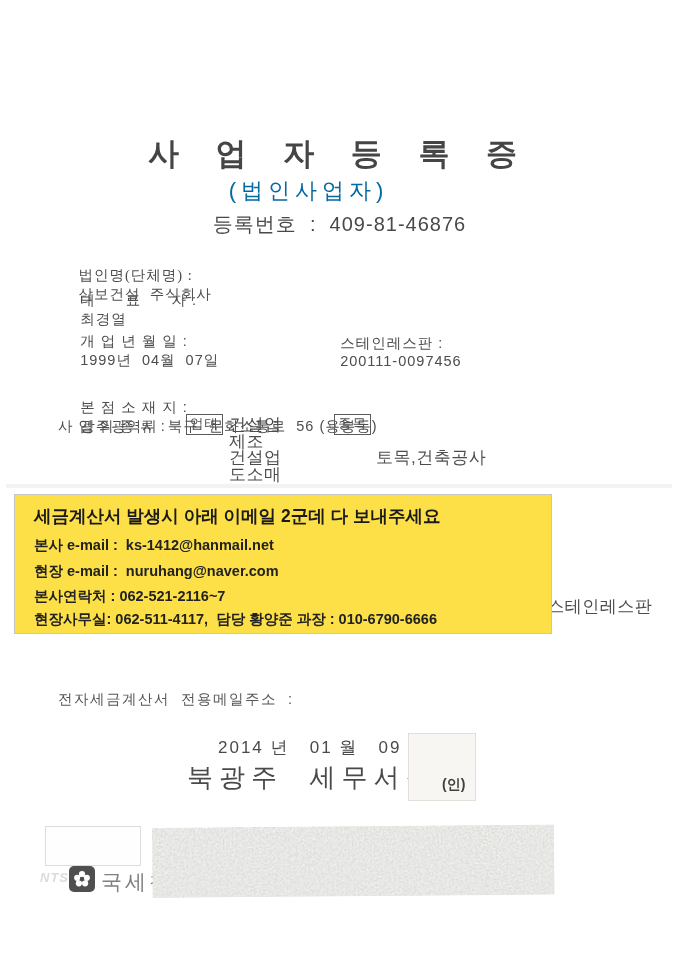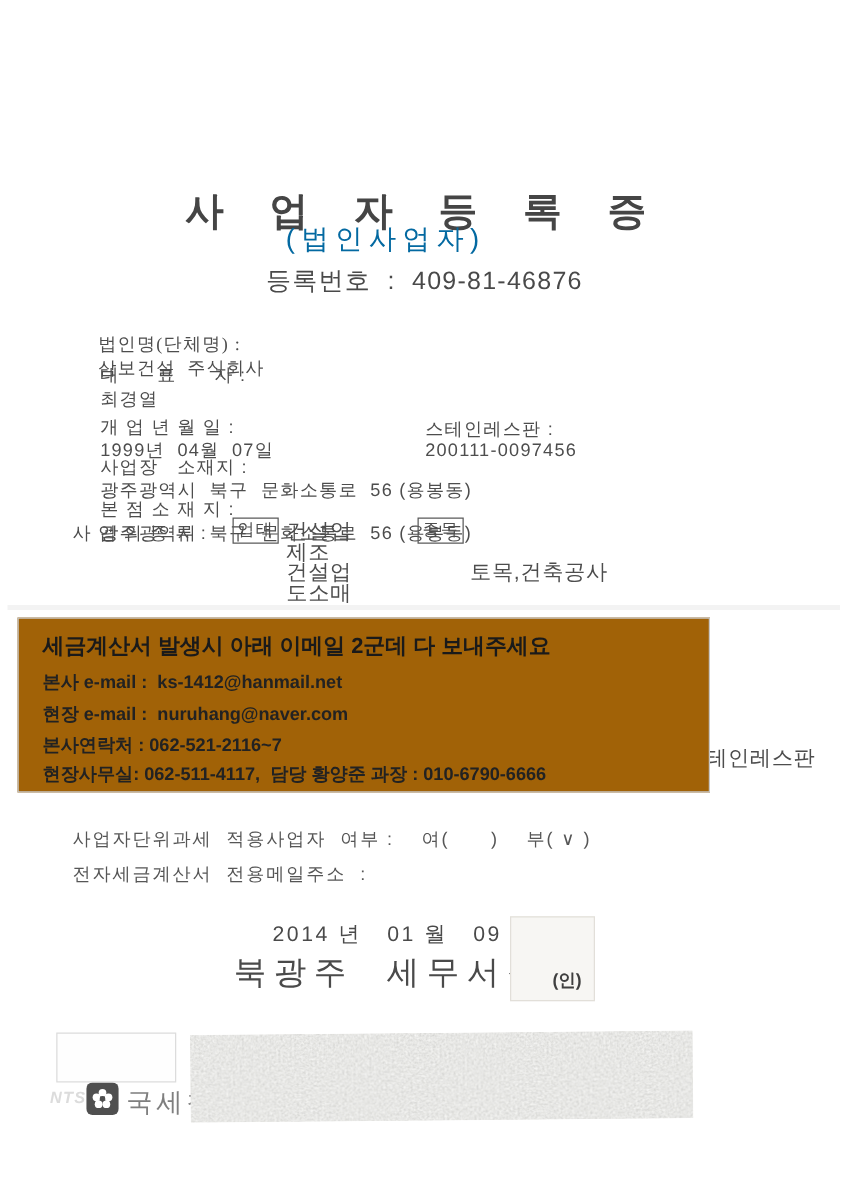--- a/index.html
+++ b/index.html
@@ -20,40 +20,40 @@
     width:679px;text-align:center;font-size:20px;color:#494949;letter-spacing:1px;
   }
   .fline{font-size:14.5px;letter-spacing:1px;color:#4d4d4d;}
   .tag-box{
     display:inline-block;border:1.5px solid #5a5a5a;padding:0 3px 1px 3px;
     font-size:13.5px;color:#4d4d4d;letter-spacing:1px;
   }
   .kindlist{font-size:17px;line-height:16.5px;color:#4d4d4d;letter-spacing:0.5px;}
   .scanband{background:#ededed;opacity:0.65;}
   .notice{
-    border:1px solid #c6c6c6;background:#a16207;color:#1d1d1d;padding-left:16px;
+    border:1px solid #c6c6c6;background:#fde047;color:#1d1d1d;
   }
   .notice-head{font-size:17.5px;font-weight:bold;color:#1a1a1a;letter-spacing:0px;}
   .notice-line{font-size:14.5px;font-weight:bold;color:#222222;}
   .taxline{font-size:14.5px;letter-spacing:1.5px;color:#565656;}
   .dateline{font-size:17px;letter-spacing:2px;color:#4a4a4a;}
   .issuer{font-size:26px;letter-spacing:6px;color:#4a4a4a;}
   .seal-patch{background:#f7f6f3;border:1px solid #e2dfd9;}
   .seal-text{font-size:14px;font-weight:bold;color:#3f3f3f;}
   .white-box{background:#fefefe;border:1px solid #dcdcdc;}
   .nts-mark{font-size:13px;font-weight:bold;color:#dcdcdc;letter-spacing:1px;font-style:italic;}
   .agency{font-size:21px;letter-spacing:3px;color:#7f7f7f;}
   .grain-wrap{transform:rotate(-0.5deg);transform-origin:left top;}
 </style>
 </head>
 <body>
 
 <div class="page">
 
-  <div class="abs title" style="top:148px;left:0;">사 업 자 등 록 증</div>
+  <div class="abs title" style="top:133px;left:0;">사 업 자 등 록 증</div>
   <div class="abs subtitle" style="top:176px;left:0;">(법인사업자)</div>
   <div class="abs regline pre" style="top:211px;left:0;">등록번호  :  409-81-46876</div>
 
   <div class="abs fline pre" style="top:249px;left:60px;font-family:Liberation Serif, serif;">
     <span>법인명(단체명) :</span>
     <span>삼보건설  주식회사</span>
   </div>
 
   <div class="abs fline pre" style="top:275px;left:60px;">
     <span>대      표      자 :</span>
@@ -62,24 +62,20 @@
 
   <div class="abs fline pre" style="top:316px;left:60px;">
     <span>개 업 년 월 일 :</span>
     <span>1999년  04월  07일</span>
   </div>
   <div class="abs fline pre" style="top:318px;left:320px;">
     <span>스테인레스판 :</span>
     <span>200111-0097456</span>
   </div>
 
-  <div class="abs fline pre" style="top:348px;left:60px;">
-    <span>사업장   소재지 :</span>
-    <span>광주광역시  북구  문화소통로  56 (용봉동)</span>
-  </div>
 
   <div class="abs fline pre" style="top:382px;left:60px;">
     <span>본 점 소 재 지 :</span>
     <span>광주광역시  북구  문화소통로  56 (용봉동)</span>
   </div>
 
   <div class="abs fline pre" style="top:417px;left:58px;">사 업 의 종 류 :</div>
 
   <span class="abs tag-box" style="top:414px;left:186px;">업태</span>
   <div class="abs kindlist" style="top:417px;left:229px;">
@@ -100,21 +96,20 @@
   <div class="abs scanband" style="top:484px;left:6px;width:666px;height:4px;"></div>
 
   <div class="abs notice" style="top:494px;left:14px;width:536px;height:138px;">
     <div class="abs notice-head" style="top:9px;left:19px;">세금계산서 발생시 아래 이메일 2군데 다 보내주세요</div>
     <div class="abs notice-line pre" style="top:41px;left:19px;">본사 e-mail :  ks-1412@hanmail.net</div>
     <div class="abs notice-line pre" style="top:67px;left:19px;">현장 e-mail :  nuruhang@naver.com</div>
     <div class="abs notice-line pre" style="top:92px;left:19px;">본사연락처 : 062-521-2116~7</div>
     <div class="abs notice-line pre" style="top:115px;left:19px;">현장사무실: 062-511-4117,  담당 황양준 과장 : 010-6790-6666</div>
   </div>
 
-  <div class="abs taxline pre" style="top:662px;left:58px;">사업자단위과세  적용사업자  여부 :    여(      )    부( ∨ )</div>
   <div class="abs taxline pre" style="top:690px;left:58px;">전자세금계산서  전용메일주소  :</div>
 
   <div class="abs dateline pre" style="top:736px;left:218px;">2014 년   01 월   09 일</div>
   <div class="abs issuer pre" style="top:760px;left:187px;">북광주  세무서장</div>
 
   <div class="abs seal-patch" style="top:733px;left:408px;width:66px;height:66px;">
     <span class="abs seal-text" style="top:42px;left:33px;">(인)</span>
   </div>
 
   <div class="abs white-box" style="top:826px;left:45px;width:94px;height:38px;"></div>

